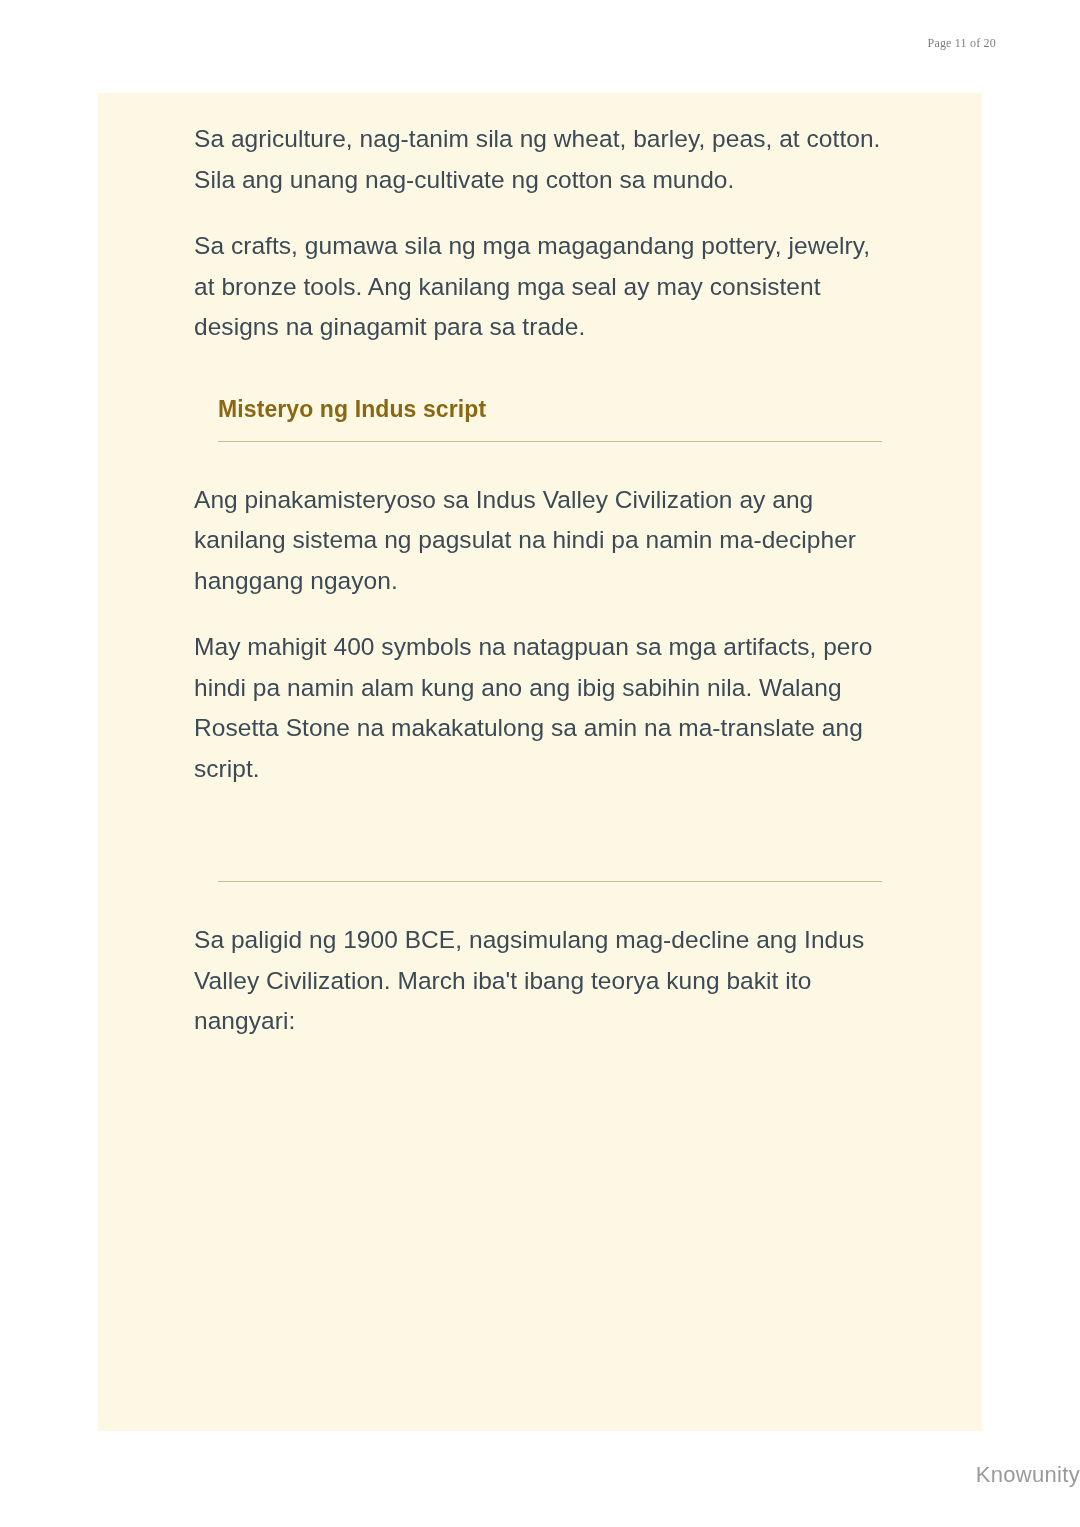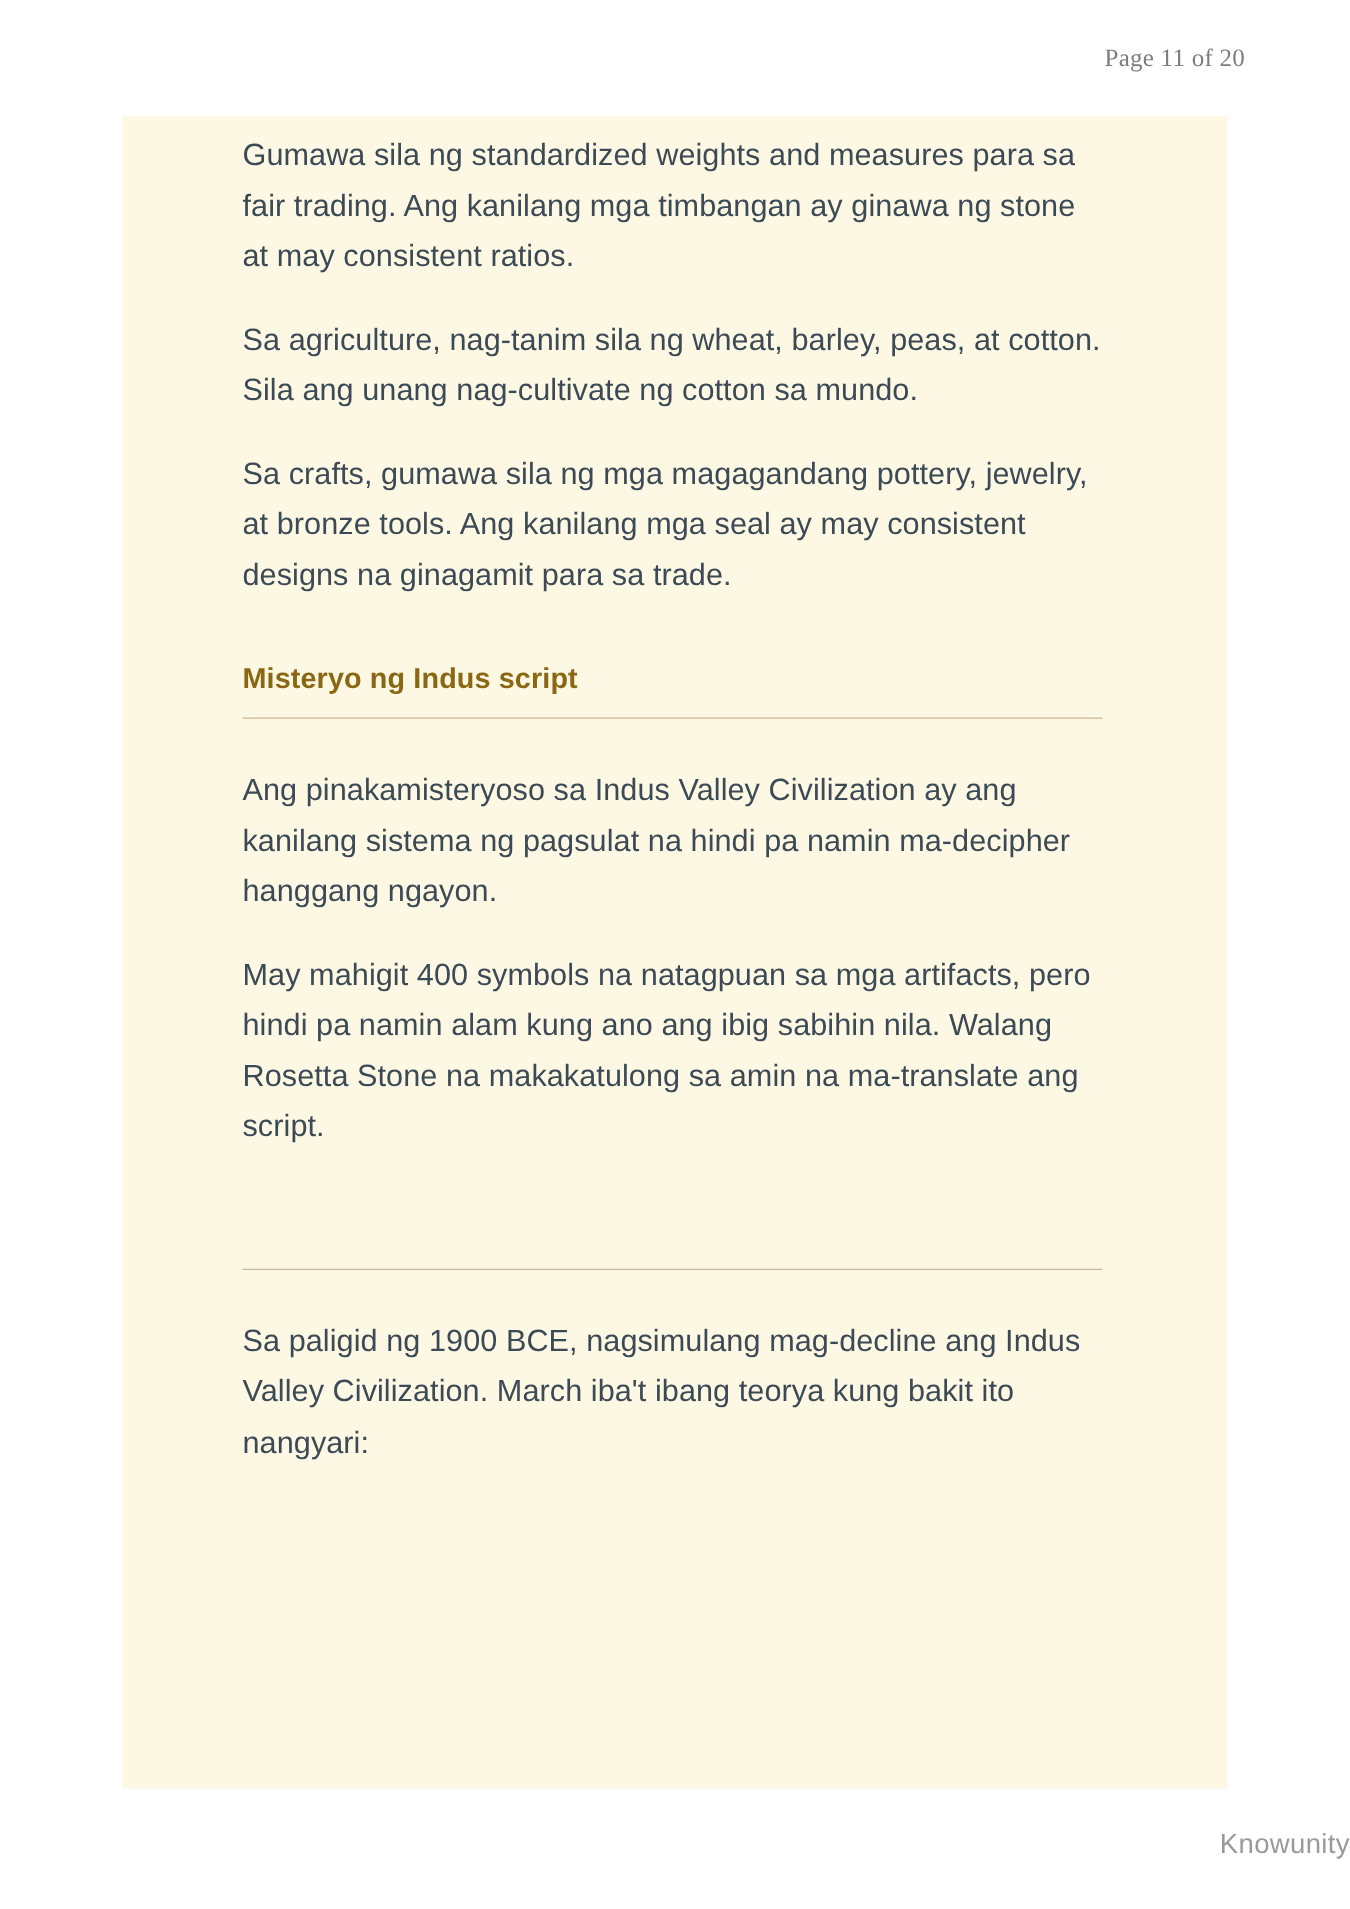--- a/index.html
+++ b/index.html
@@ -13,21 +13,21 @@
     height: 1527px;
     background: #ffffff;
     font-family: "Liberation Sans", sans-serif;
     overflow: hidden;
   }
   .page-number {
     position: absolute;
     top: 36px;
     right: 84px;
     font-family: "Liberation Serif", serif;
-    font-size: 20px;
+    font-size: 12px;
     color: #7d7d7d;
     letter-spacing: 0.2px;
   }
   .content-card {
     position: absolute;
     left: 98px;
     top: 93px;
     width: 884px;
     height: 1338px;
     background: #fdf8e4;
@@ -45,21 +45,21 @@
   }
   .spacer-para { height: 26px; }
   .first-para { padding-top: 12px; }
   h2.section-heading {
     margin: 0;
     font-size: 23px;
     font-weight: bold;
     color: #8a6712;
     letter-spacing: 0.1px;
   }
-  .heading-block { padding-top: 48px; }
+  .heading-block { padding-top: 48px; margin-left: 24px; }
   .heading-rule {
     margin-top: 18px;
     border-bottom: 1px solid #cbb894;
     width: 100%;
   }
   .after-rule { height: 38px; }
   .footer-brand {
     position: absolute;
     left: 0;
     right: 0;
@@ -73,21 +73,20 @@
 </head>
 <body>
 
 <div class="page">
 
   <div class="page-number">Page 11 of 20</div>
 
   <div class="content-card">
     <div class="inner">
 
-      <p class="body-text first-para">Gumawa sila ng standardized weights and measures para sa fair trading. Ang kanilang mga timbangan ay ginawa ng stone at may consistent ratios.</p>
       <div class="spacer-para"></div>
       <p class="body-text">Sa agriculture, nag-tanim sila ng wheat, barley, peas, at cotton. Sila ang unang nag-cultivate ng cotton sa mundo.</p>
       <div class="spacer-para"></div>
       <p class="body-text">Sa crafts, gumawa sila ng mga magagandang pottery, jewelry, at bronze tools. Ang kanilang mga seal ay may consistent designs na ginagamit para sa trade.</p>
 
       <div class="heading-block">
         <h2 class="section-heading">Misteryo ng Indus script</h2>
         <div class="heading-rule"></div>
       </div>
       <div class="after-rule"></div>

